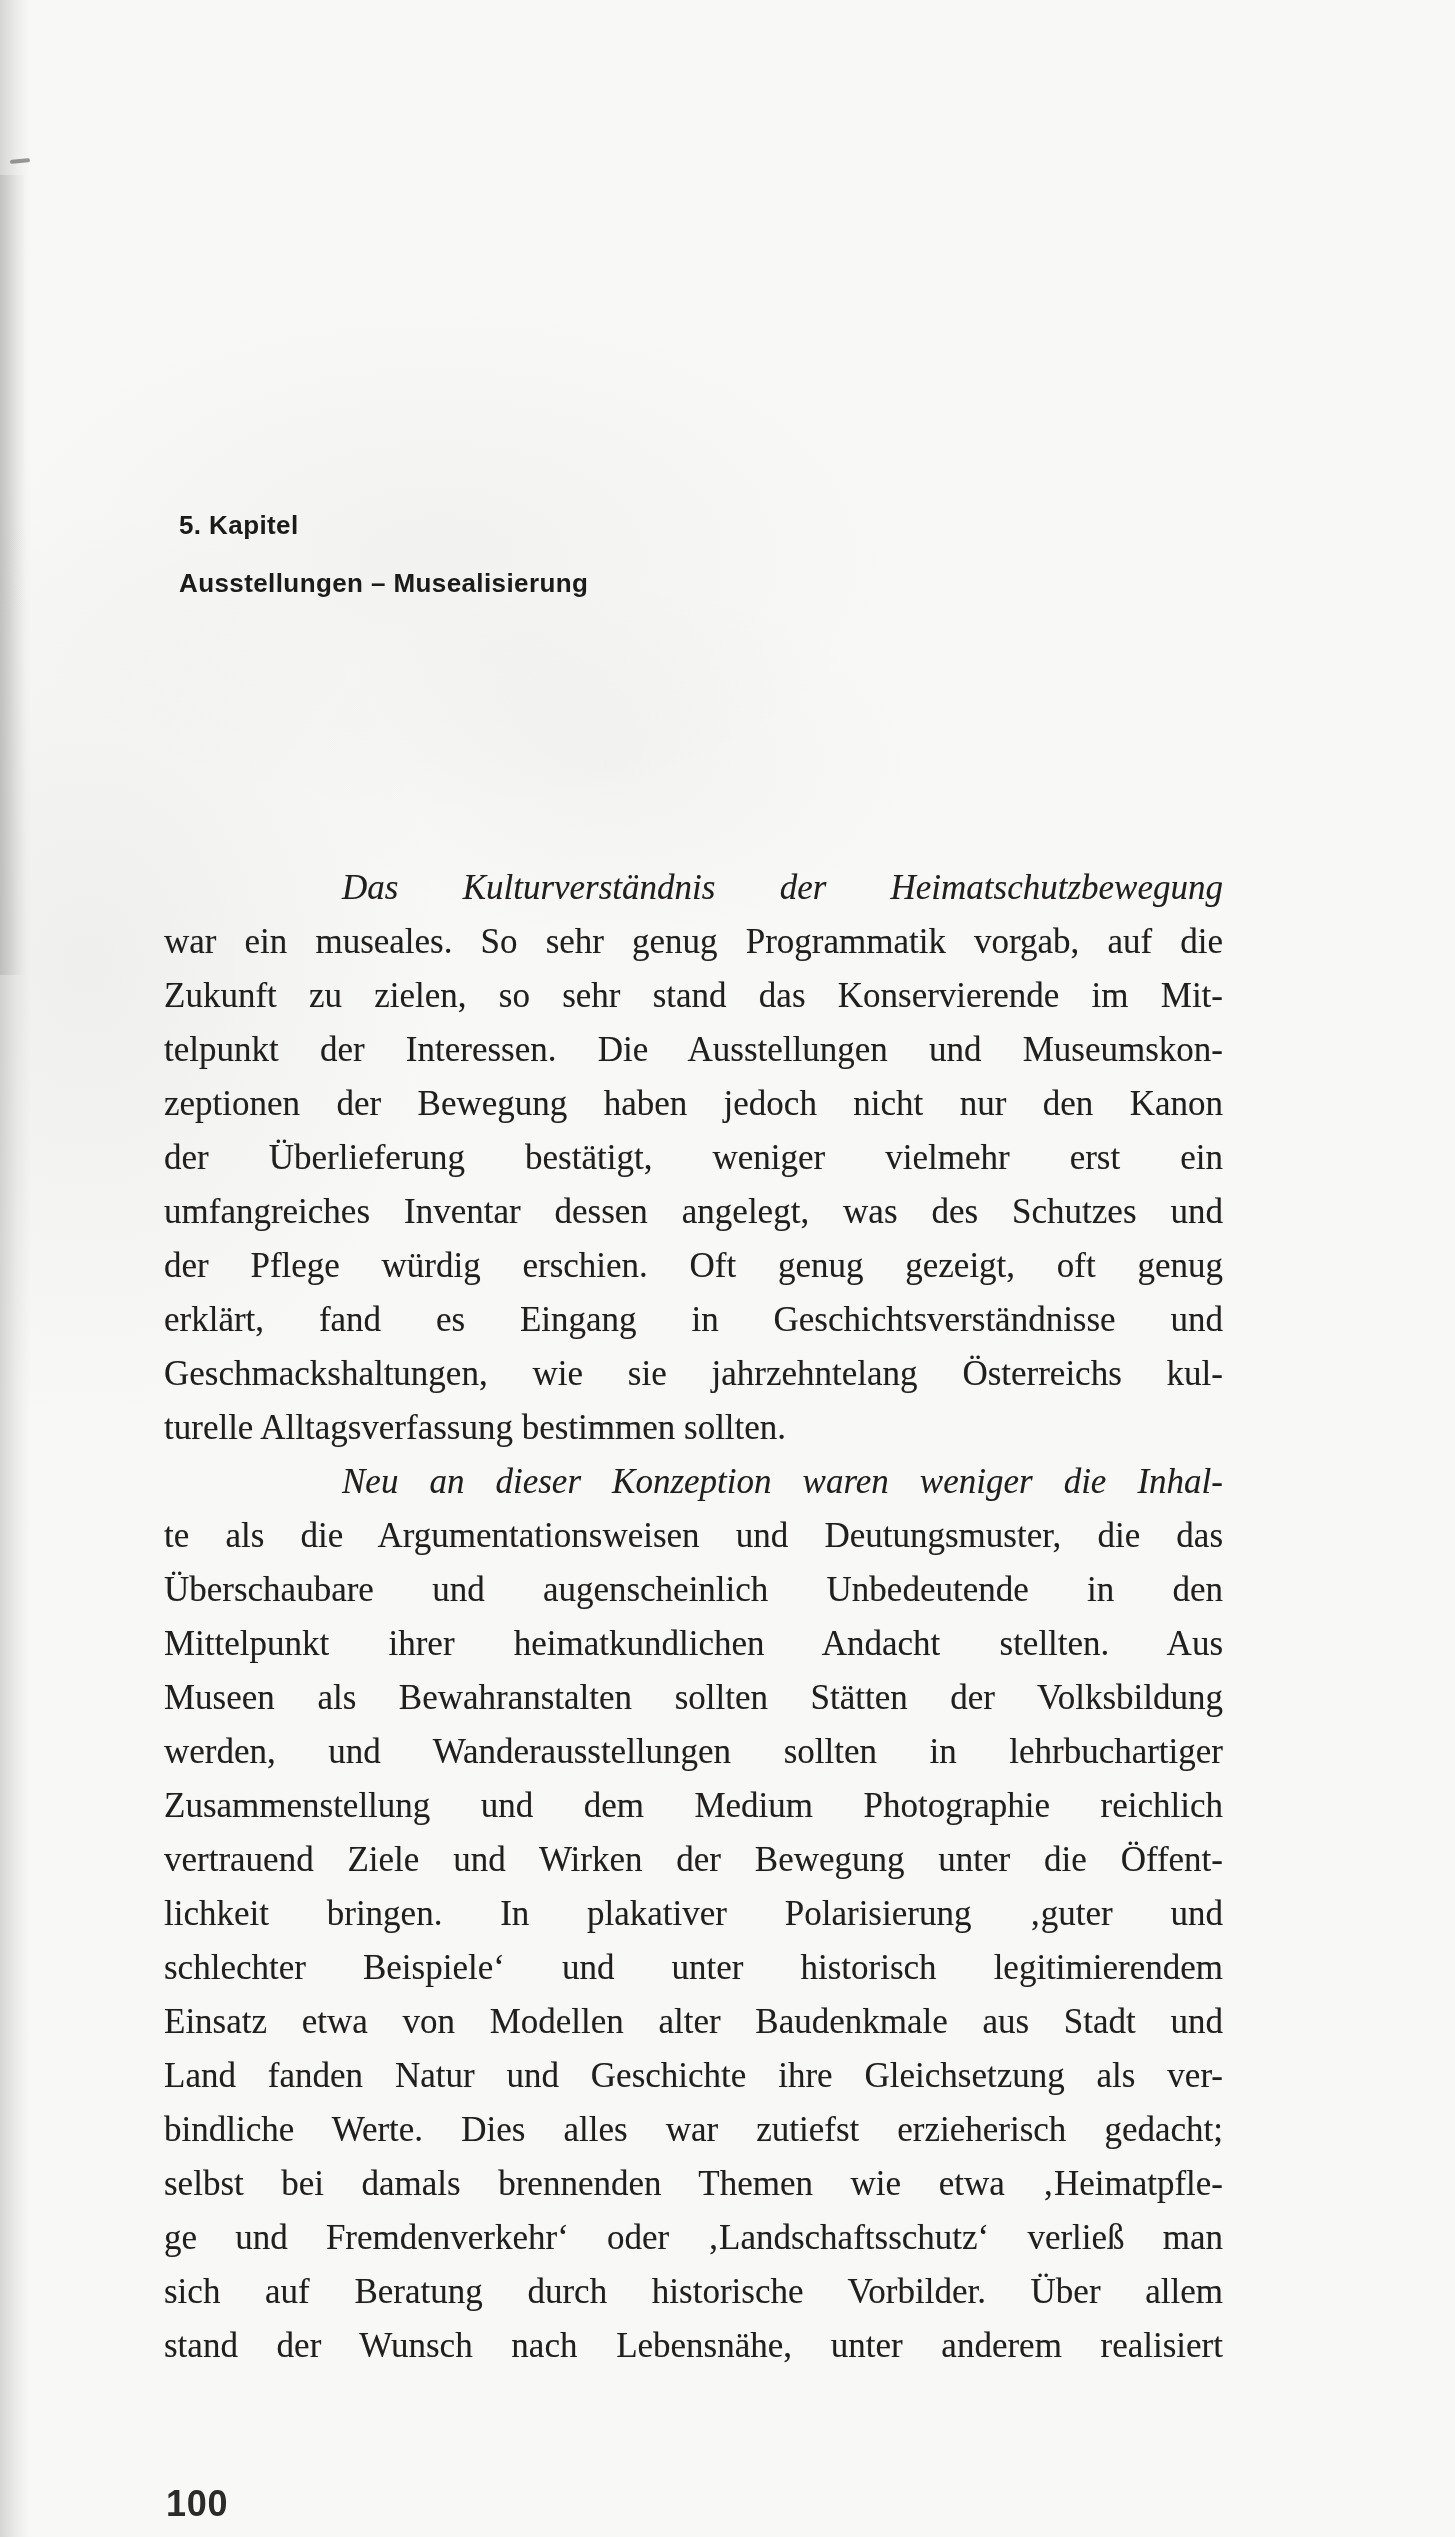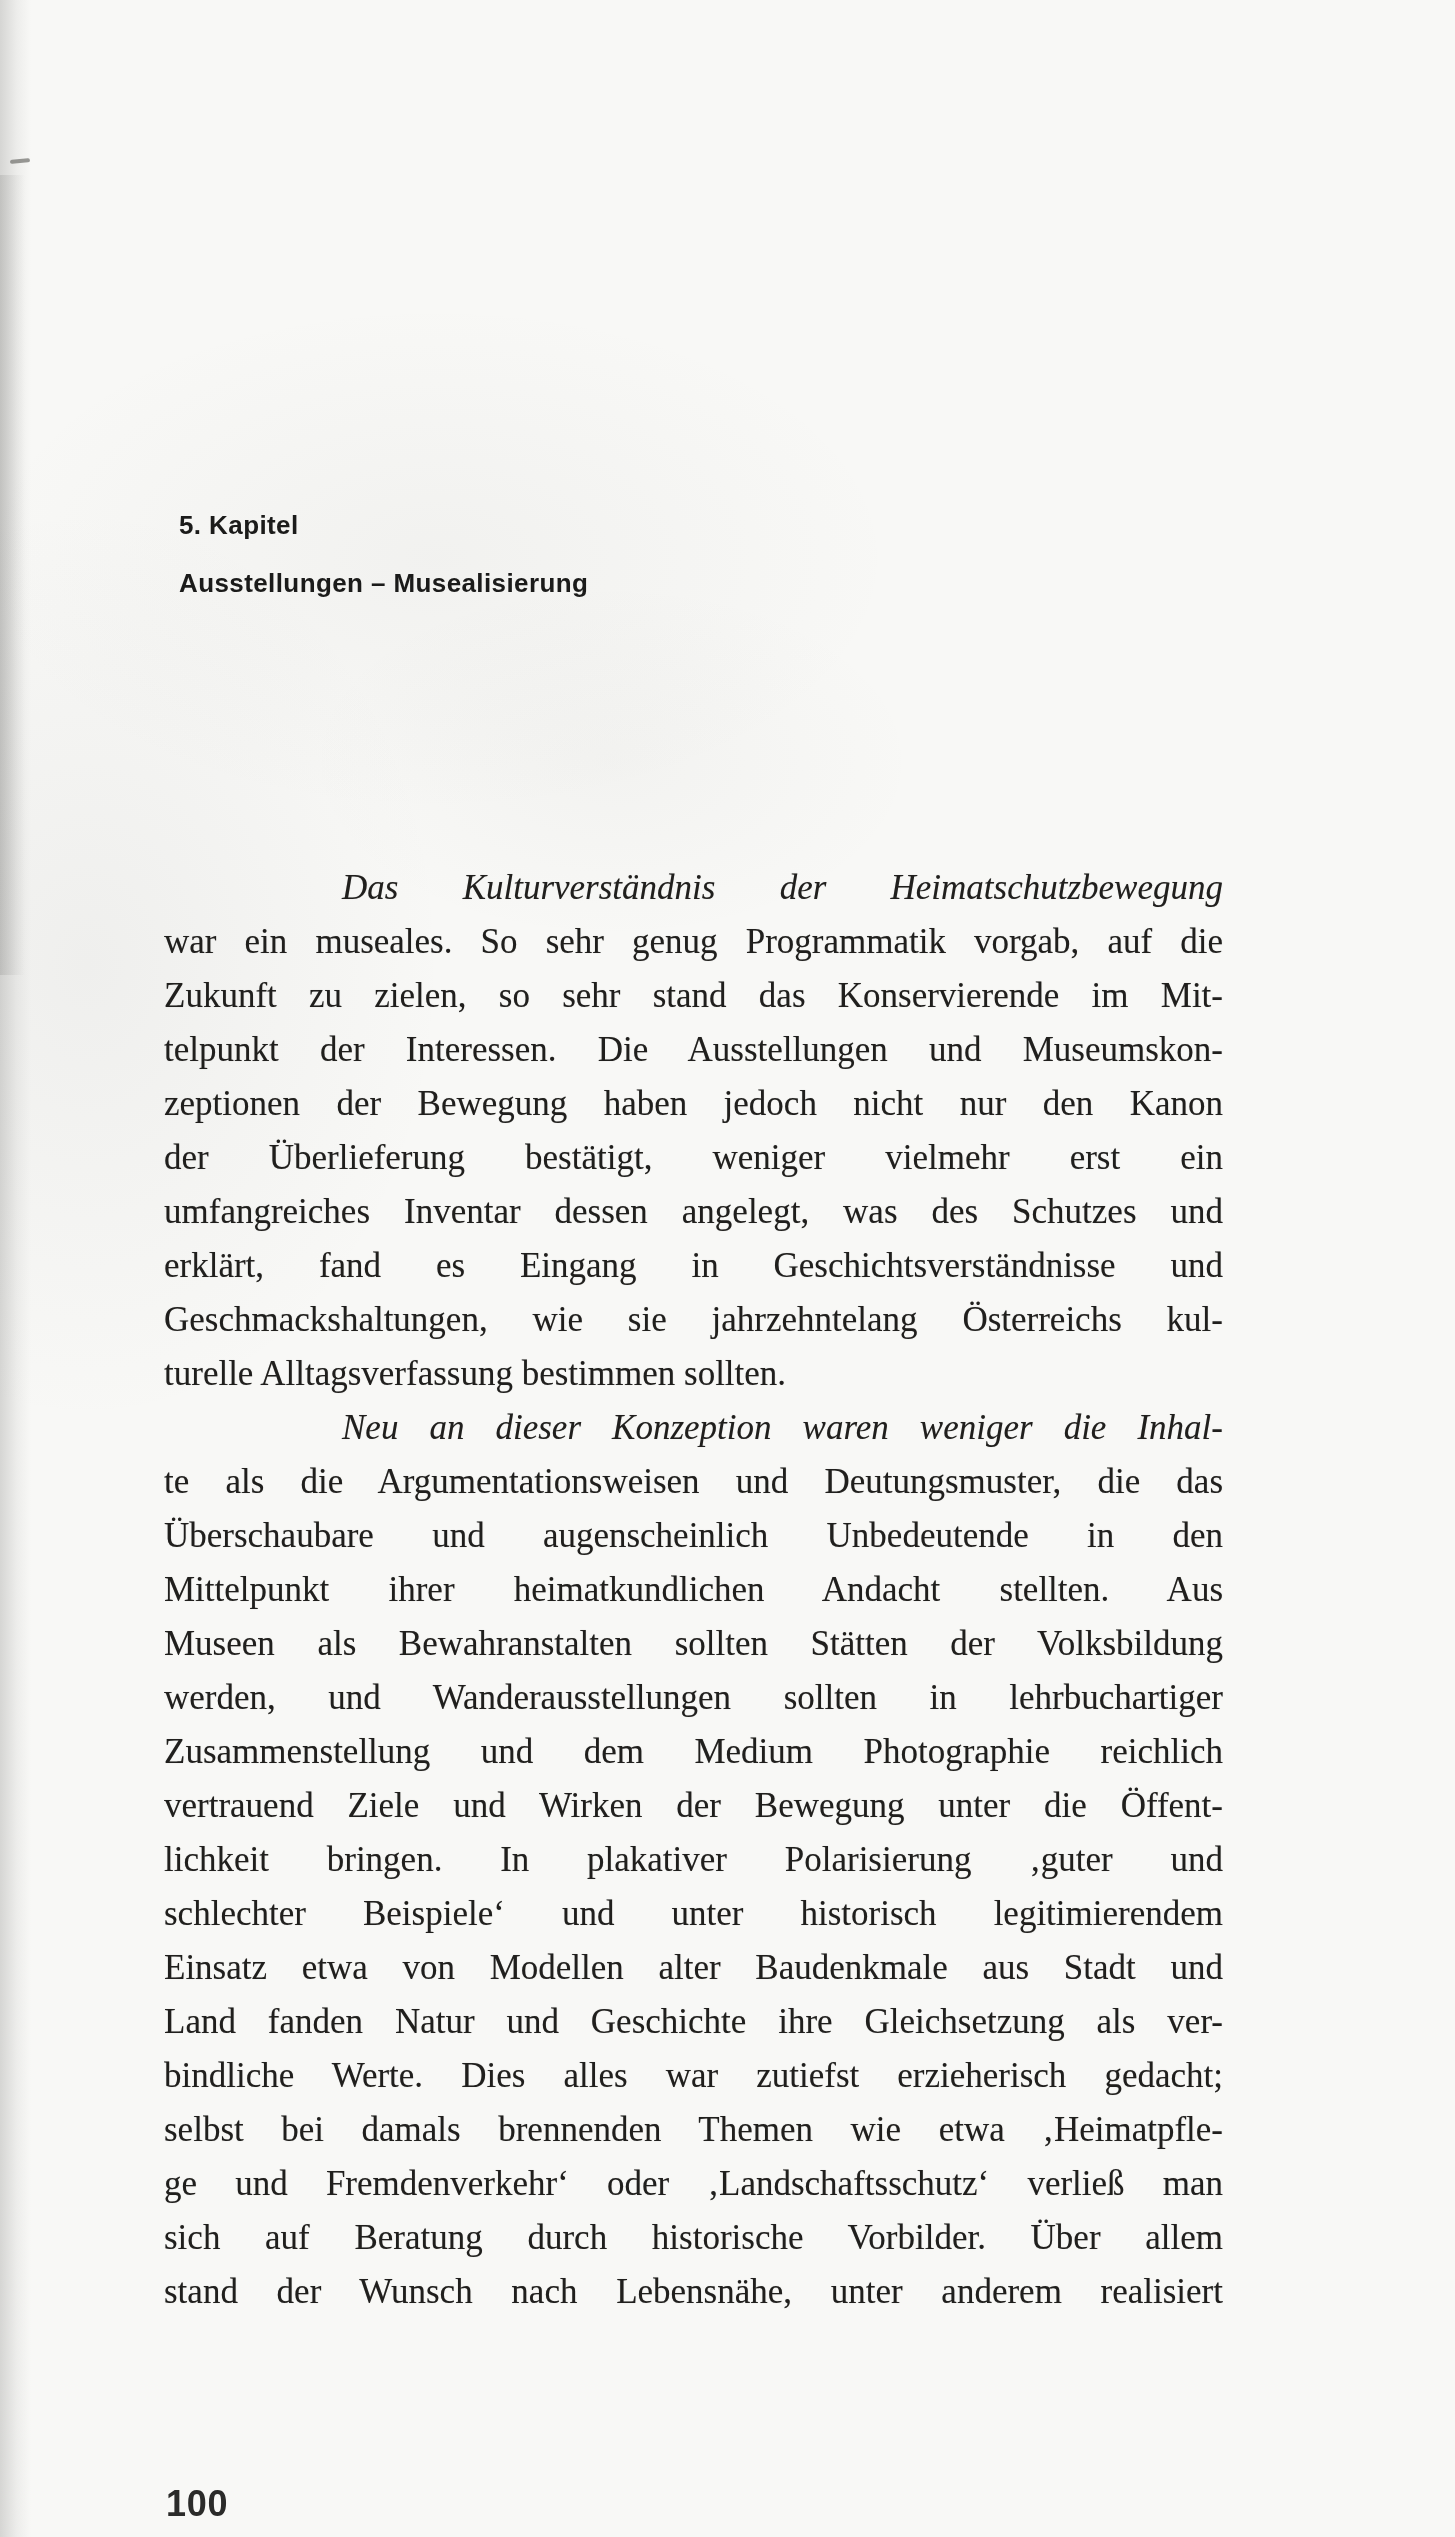--- a/index.html
+++ b/index.html
@@ -82,20 +82,21 @@
   <div class="body-text">
 
     <div class="para">
       <div class="line indent">Das Kulturverständnis der Heimatschutzbewegung</div>
       <div class="line">war ein museales. So sehr genug Programmatik vorgab, auf die</div>
       <div class="line">Zukunft zu zielen, so sehr stand das Konservierende im Mit-</div>
       <div class="line">telpunkt der Interessen. Die Ausstellungen und Museumskon-</div>
       <div class="line">zeptionen der Bewegung haben jedoch nicht nur den Kanon</div>
       <div class="line">der Überlieferung bestätigt, weniger vielmehr erst ein</div>
       <div class="line">umfangreiches Inventar dessen angelegt, was des Schutzes und</div>
+      <div class="line">der Pflege würdig erschien. Oft genug gezeigt, oft genug</div>
       <div class="line">erklärt, fand es Eingang in Geschichtsverständnisse und</div>
       <div class="line">Geschmackshaltungen, wie sie jahrzehntelang Österreichs kul-</div>
       <div class="line para-end">turelle Alltagsverfassung bestimmen sollten.</div>
     </div>
 
     <div class="para">
       <div class="line indent">Neu an dieser Konzeption waren weniger die Inhal-</div>
       <div class="line">te als die Argumentationsweisen und Deutungsmuster, die das</div>
       <div class="line">Überschaubare und augenscheinlich Unbedeutende in den</div>
       <div class="line">Mittelpunkt ihrer heimatkundlichen Andacht stellten. Aus</div>

